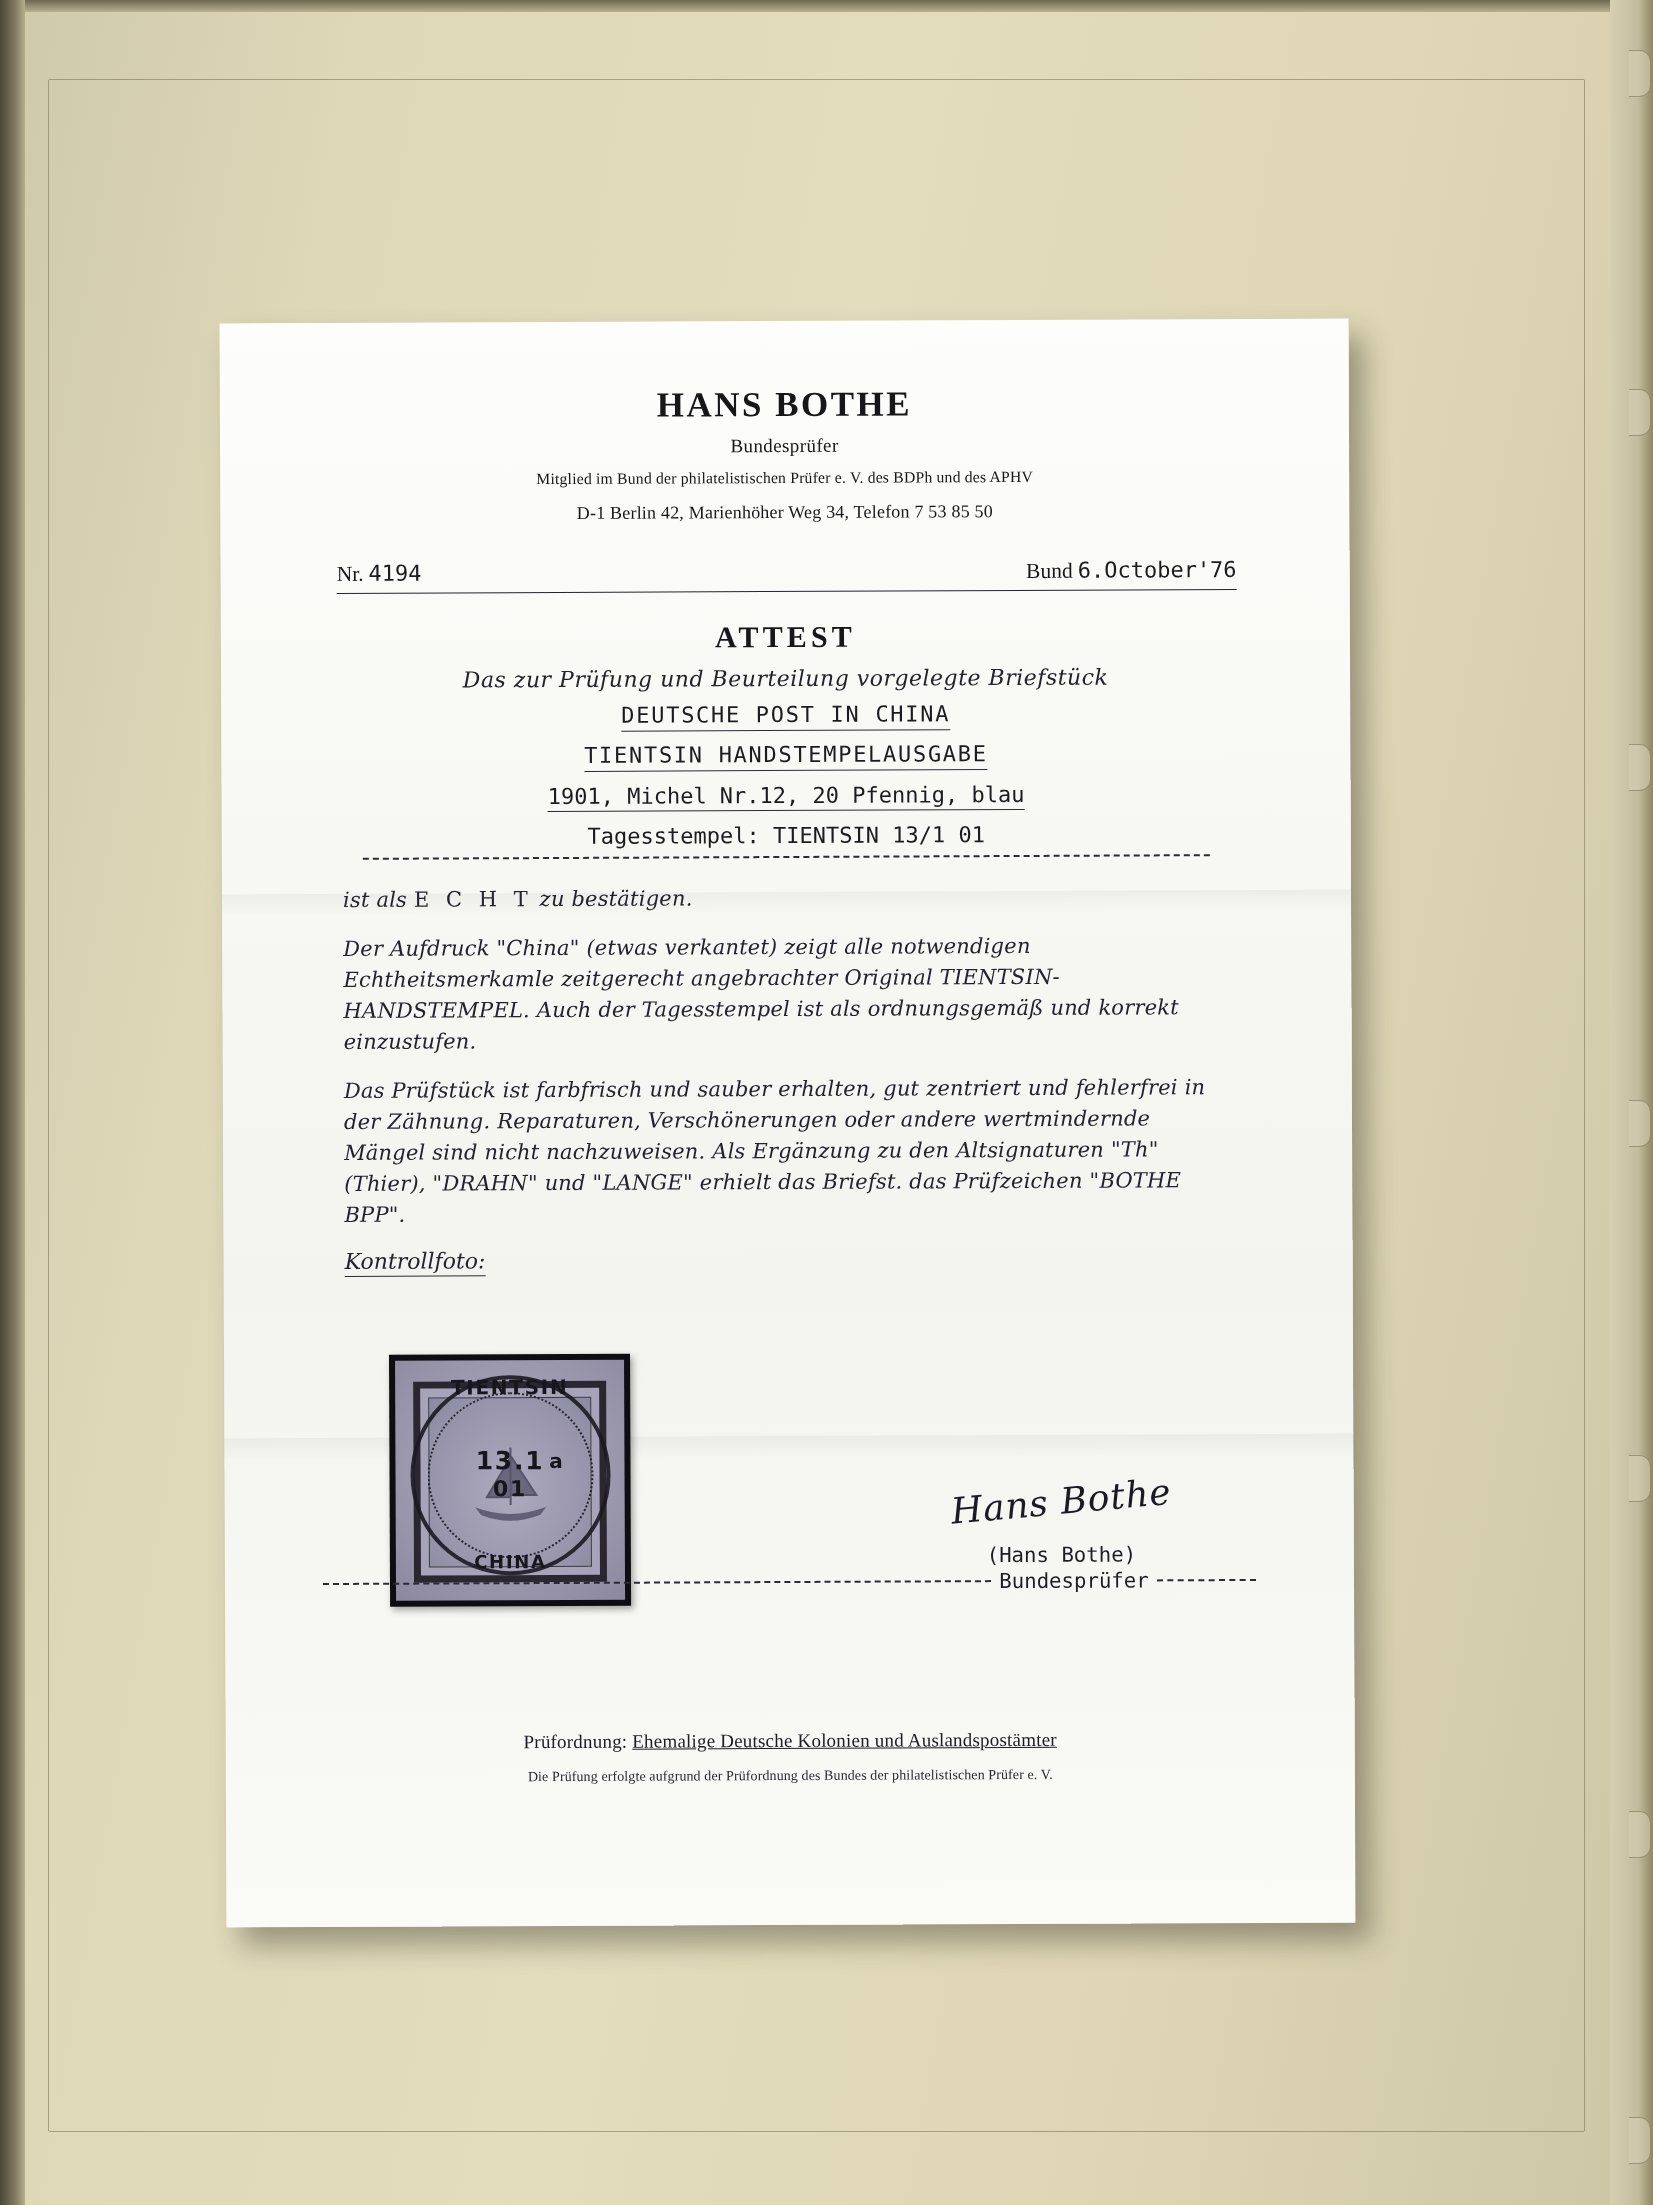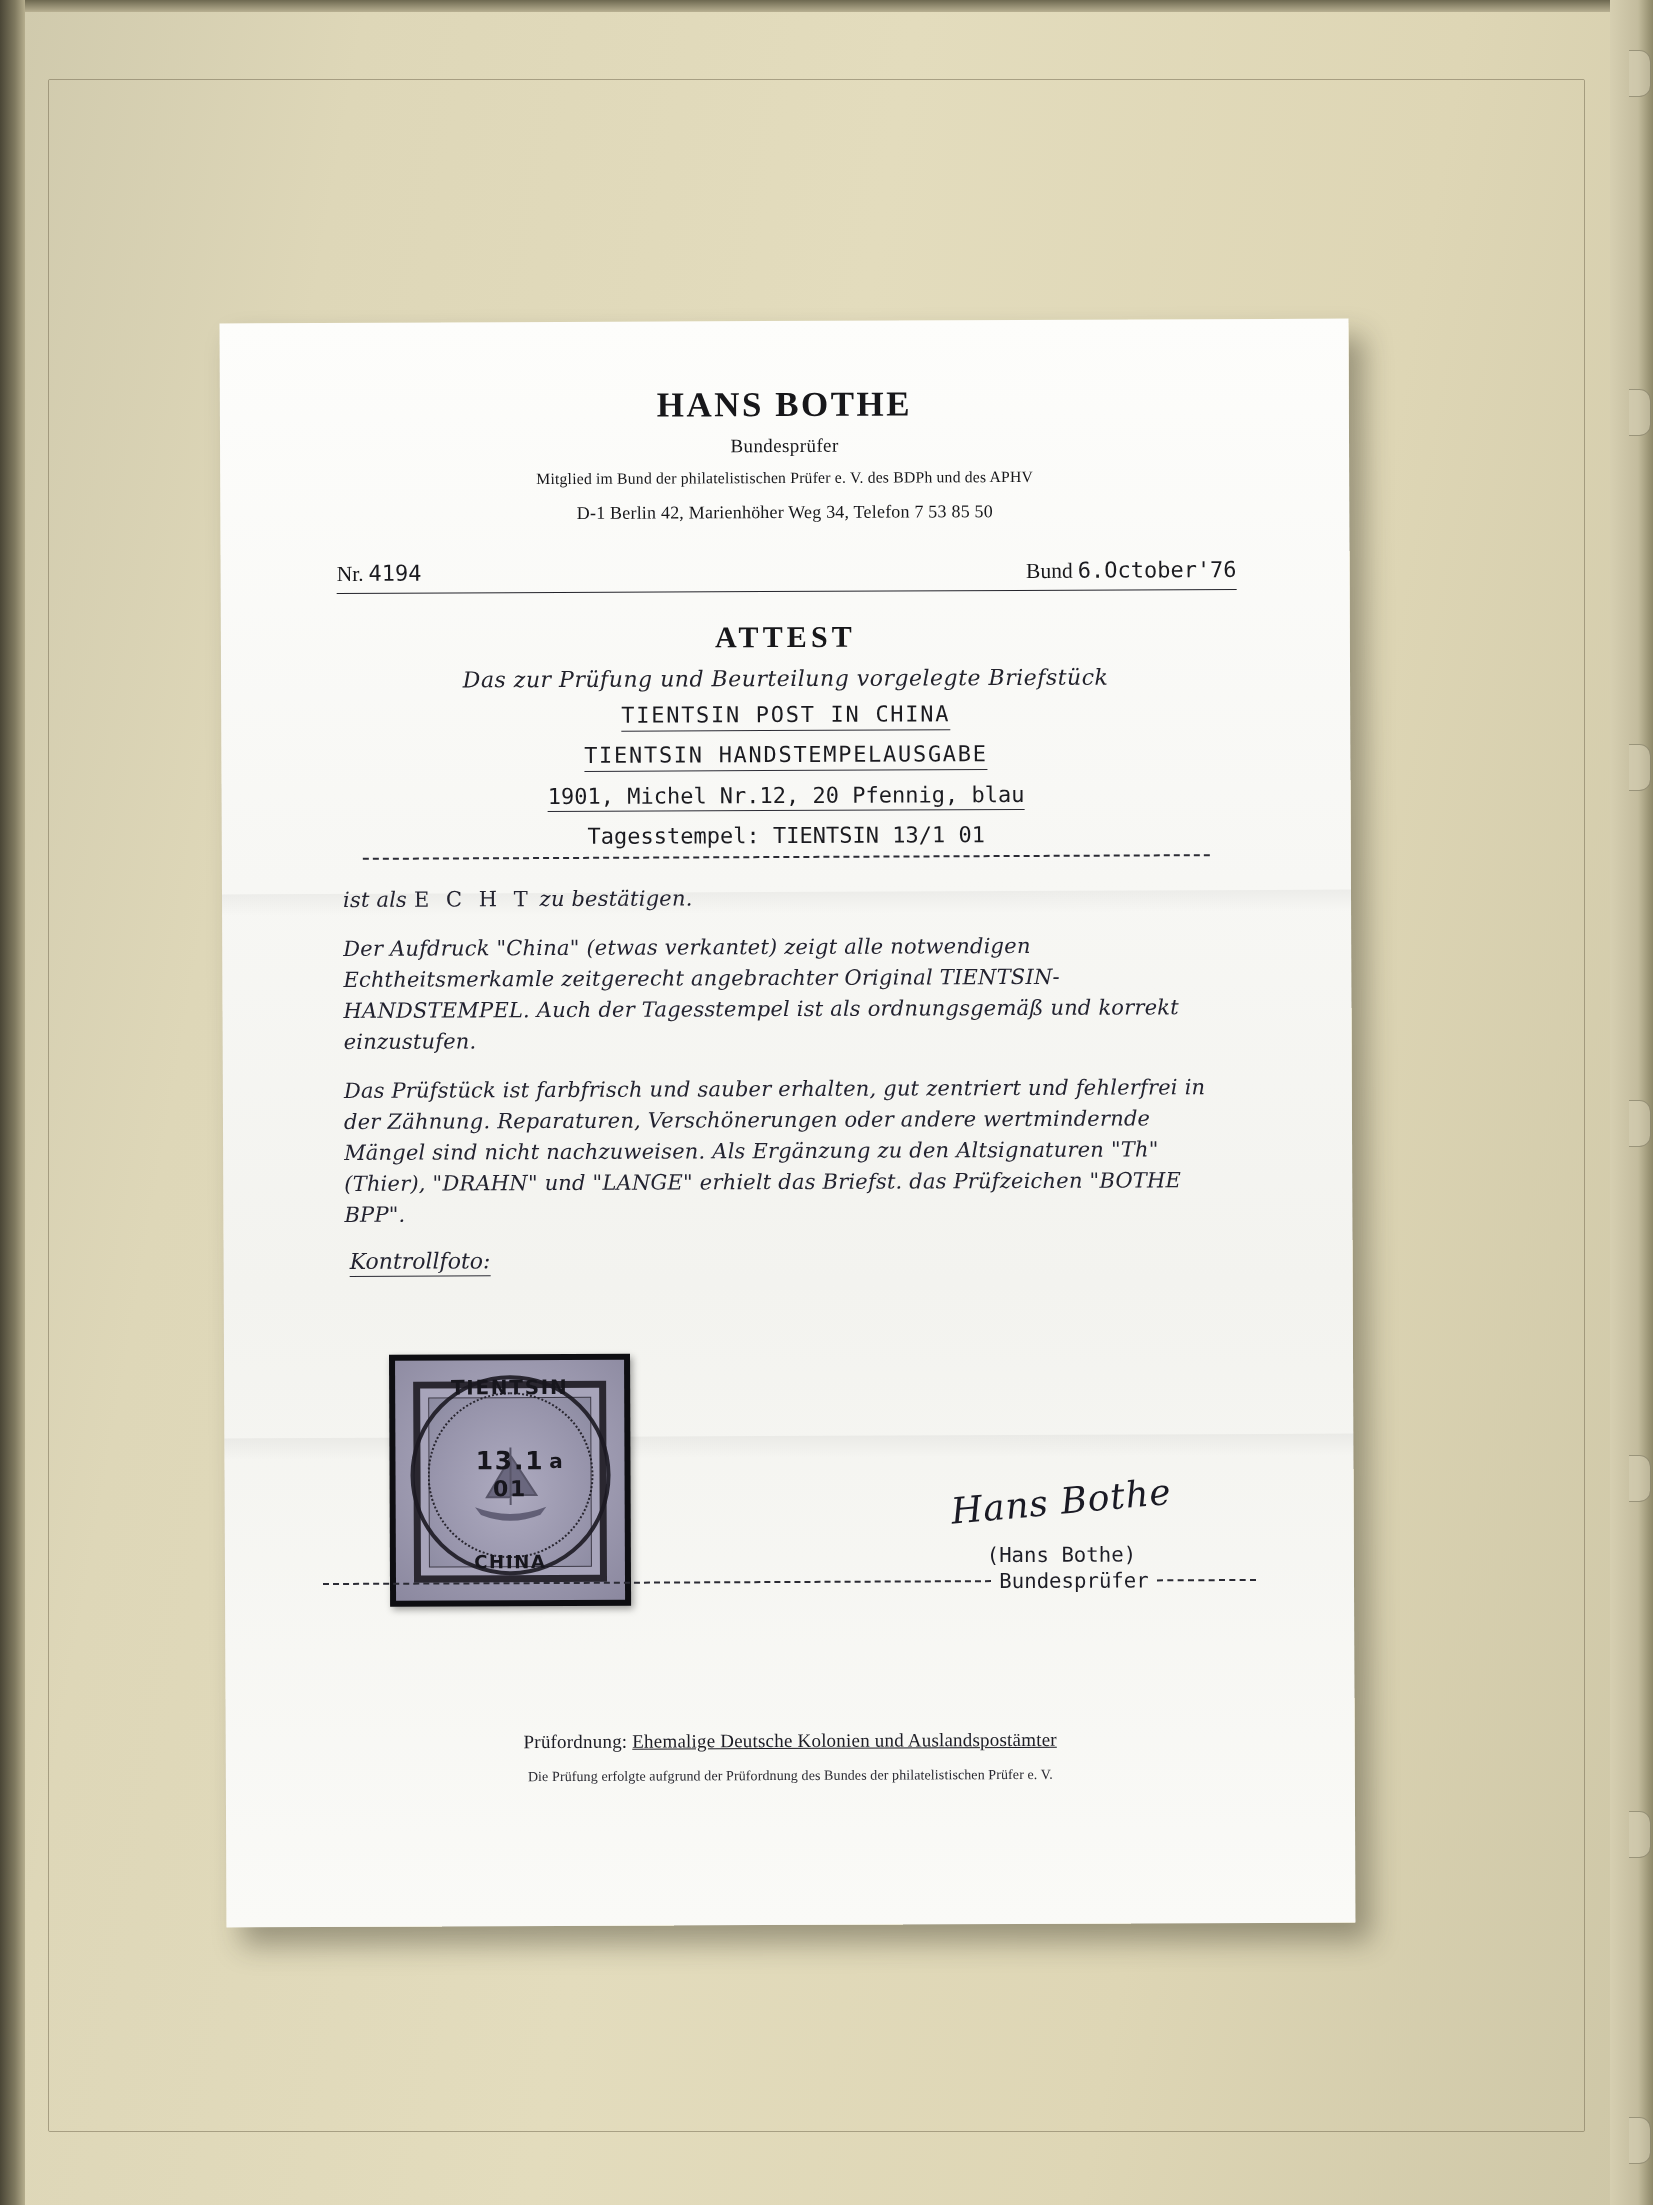--- a/index.html
+++ b/index.html
@@ -197,21 +197,20 @@
     letter-spacing: 0.2px;
   }
   .kontroll {
     font-family: "DejaVu Serif", serif;
     font-style: italic;
     font-size: 22px;
     color: #232330;
     border-bottom: 1.7px solid #2b2b34;
     display: inline-block;
     padding-bottom: 1.7px;
-    margin-left: 5px;
   }
 
   
   .photo-wrap {
     position: absolute;
     left: 165px;
     top: 1032px;
     width: 241px;
     height: 252px;
     background: #0e0e12;
@@ -388,21 +387,21 @@
         <span class="typed">6.October'76</span>
       </div>
     </div>
     <div class="meta-underline"></div>
 
     <div class="attest">ATTEST</div>
 
     <div class="line-center hand">Das zur Prüfung und Beurteilung vorgelegte Briefstück</div>
 
     <div class="line-center">
-      <span class="ul-line typed" style="letter-spacing:1.7px;">TIENTSIN   POST   IN   CHINA</span>
+      <span class="ul-line typed" style="letter-spacing:1.7px;">DEUTSCHE   POST   IN   CHINA</span>
     </div>
     <div class="line-center">
       <span class="ul-line typed" style="letter-spacing:1.7px;">TIENTSIN  HANDSTEMPELAUSGABE</span>
     </div>
     <div class="line-center">
       <span class="ul-line typed">1901, Michel Nr.12, 20 Pfennig, blau</span>
     </div>
     <div class="line-center">
       <span class="typed">Tagesstempel: TIENTSIN 13/1 01</span>
     </div>

